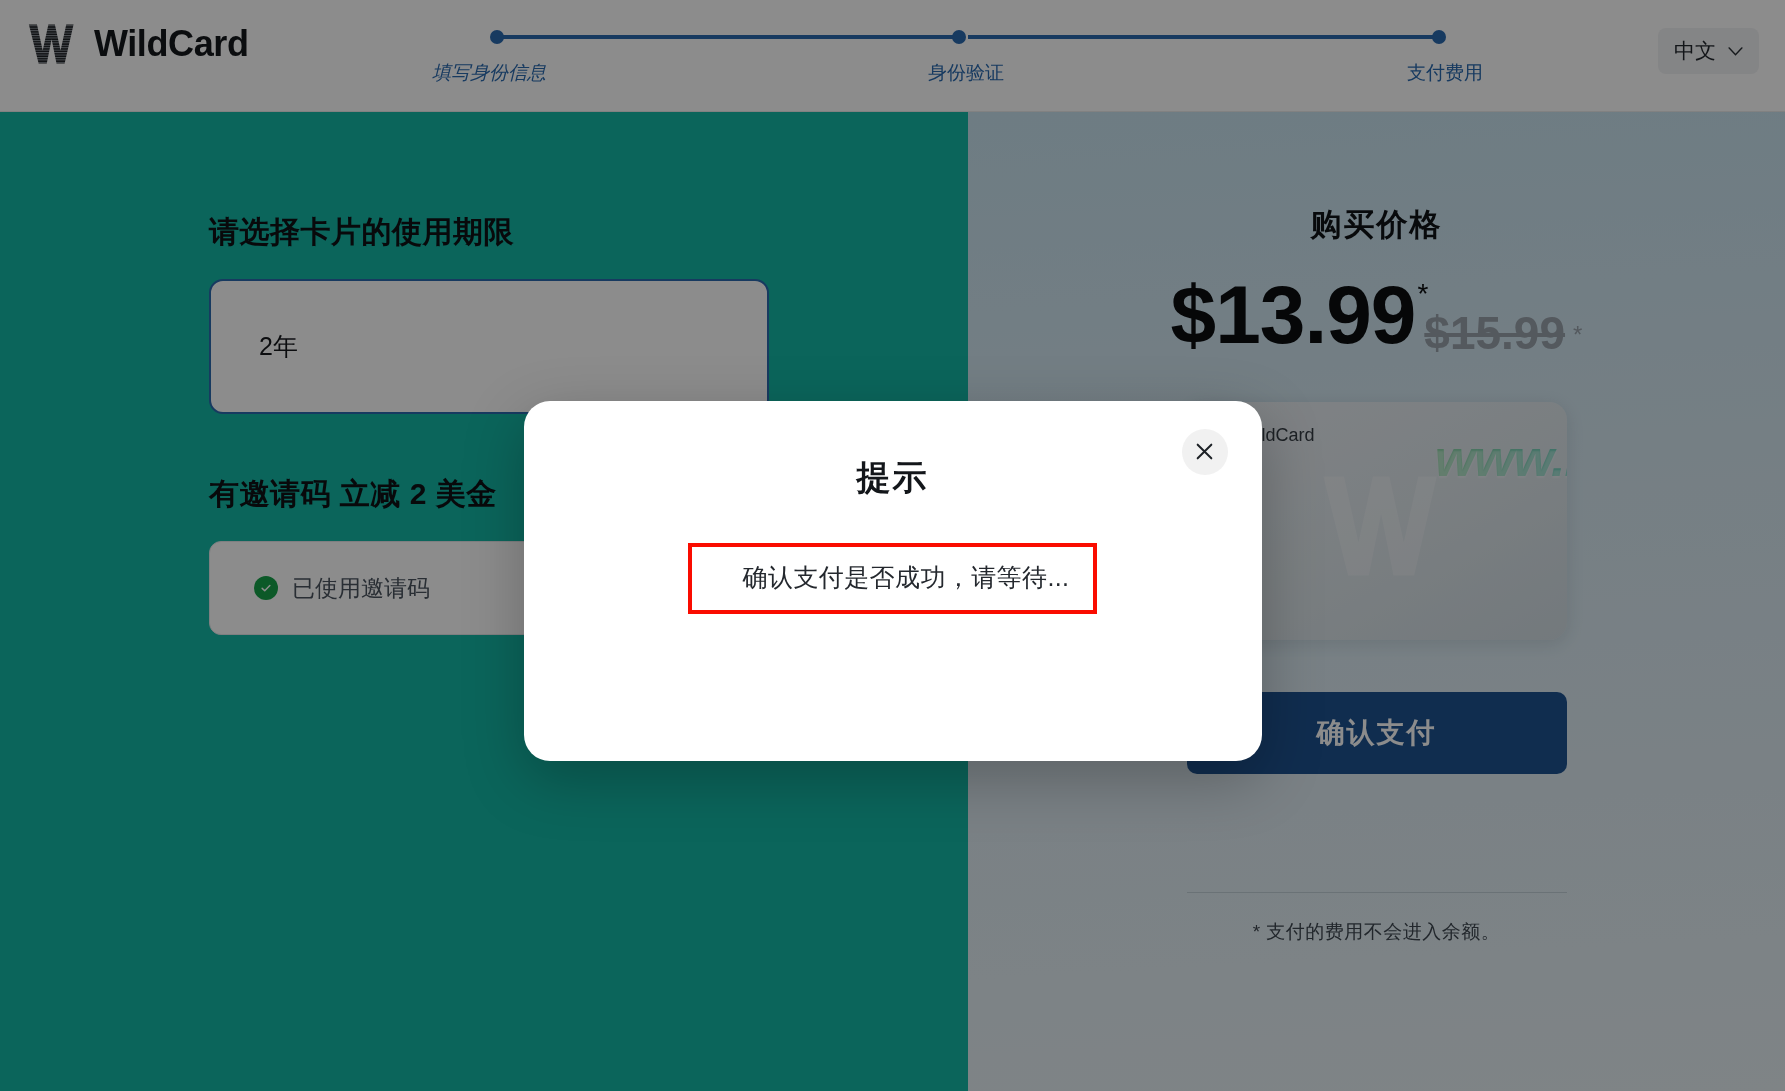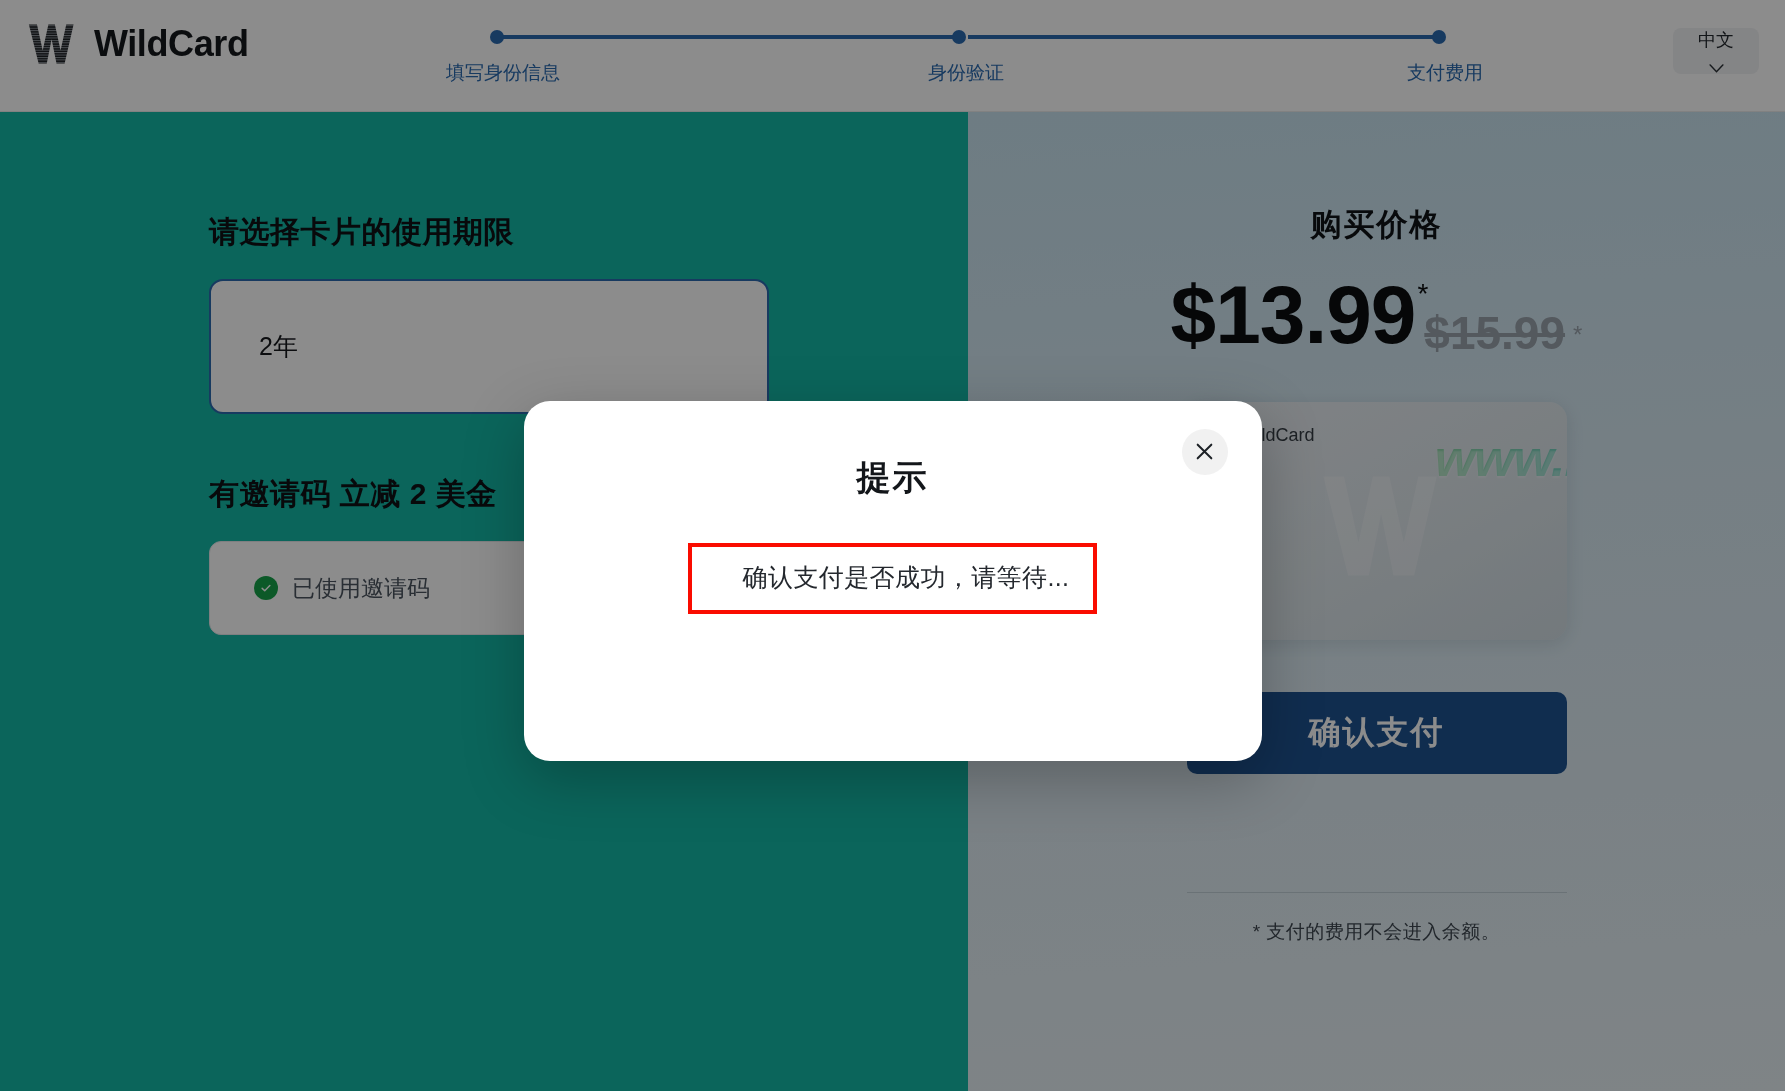--- a/index.html
+++ b/index.html
@@ -92,40 +92,39 @@
   .dot-2 { left: 462px; }
   .dot-3 { left: 942px; }
   .step-label {
     position: absolute;
     top: 40px;
     font-size: 19px;
     color: #2a6ab0;
     white-space: nowrap;
     transform: translateX(-50%);
   }
-  .sl-1 { left: 83px; }
+  .sl-1 { left: 69px; font-style: italic; }
   .sl-2 { left: 546px; }
   .sl-3 { left: 1025px; }
 
   .lang-select {
     position: absolute;
     right: 26px;
     top: 28px;
     min-width: 86px;
     height: 46px;
     padding: 0 16px;
     border-radius: 8px;
     background: #f1f2f4;
     display: flex;
     align-items: center;
     gap: 12px;
-    font-size: 18px;
+    font-size: 21px;
     color: #24292f;
     cursor: pointer;
-    flex-direction: column;
   }
   .chev {
     width: 15px;
     height: 9px;
     display: block;
   }
 
   
   .content {
     position: relative;
@@ -316,21 +315,21 @@
   }
 
   .pay-button {
     margin-top: 52px;
     width: 380px;
     height: 82px;
     border: none;
     border-radius: 10px;
     background: #1e5391;
     color: #ffffff;
-    font-size: 32px;
+    font-size: 28px;
     font-weight: 600;
     letter-spacing: 2px;
     cursor: pointer;
     font-family: inherit;
   }
 
   .right-footer {
     width: 380px;
     margin: 118px auto 0 auto;
     border-top: 1px solid #c2cfd7;

